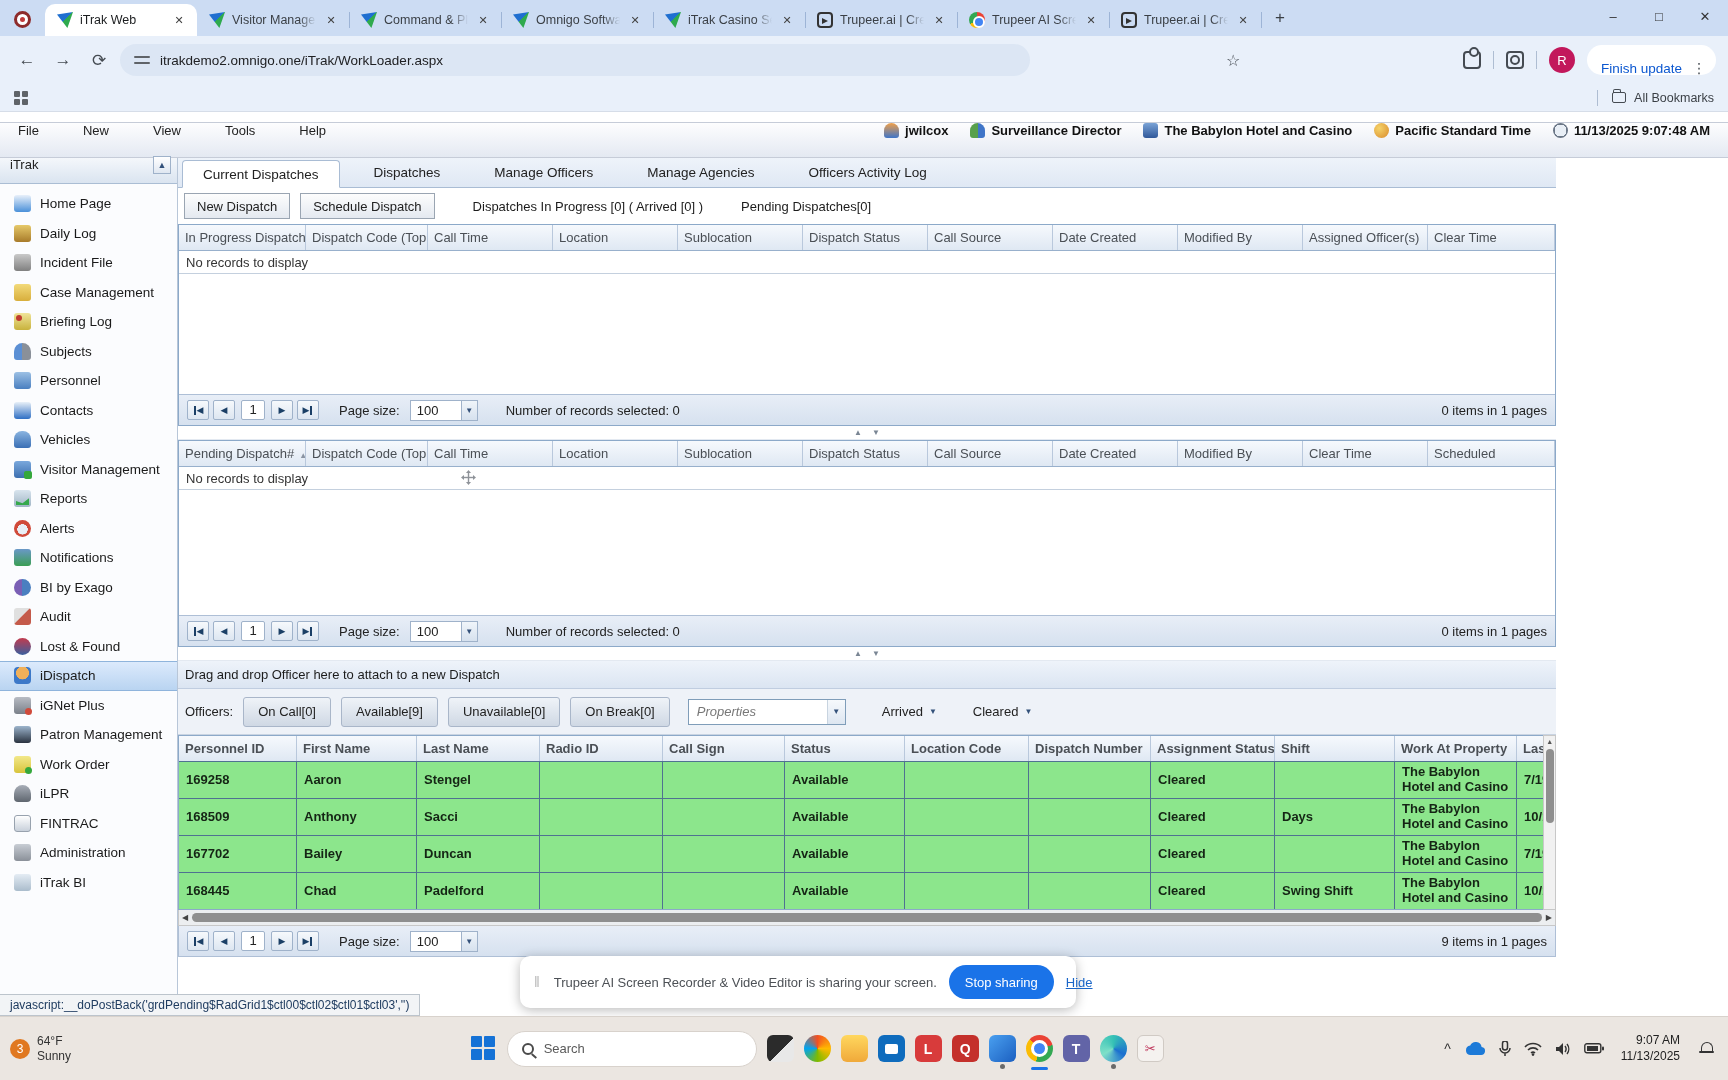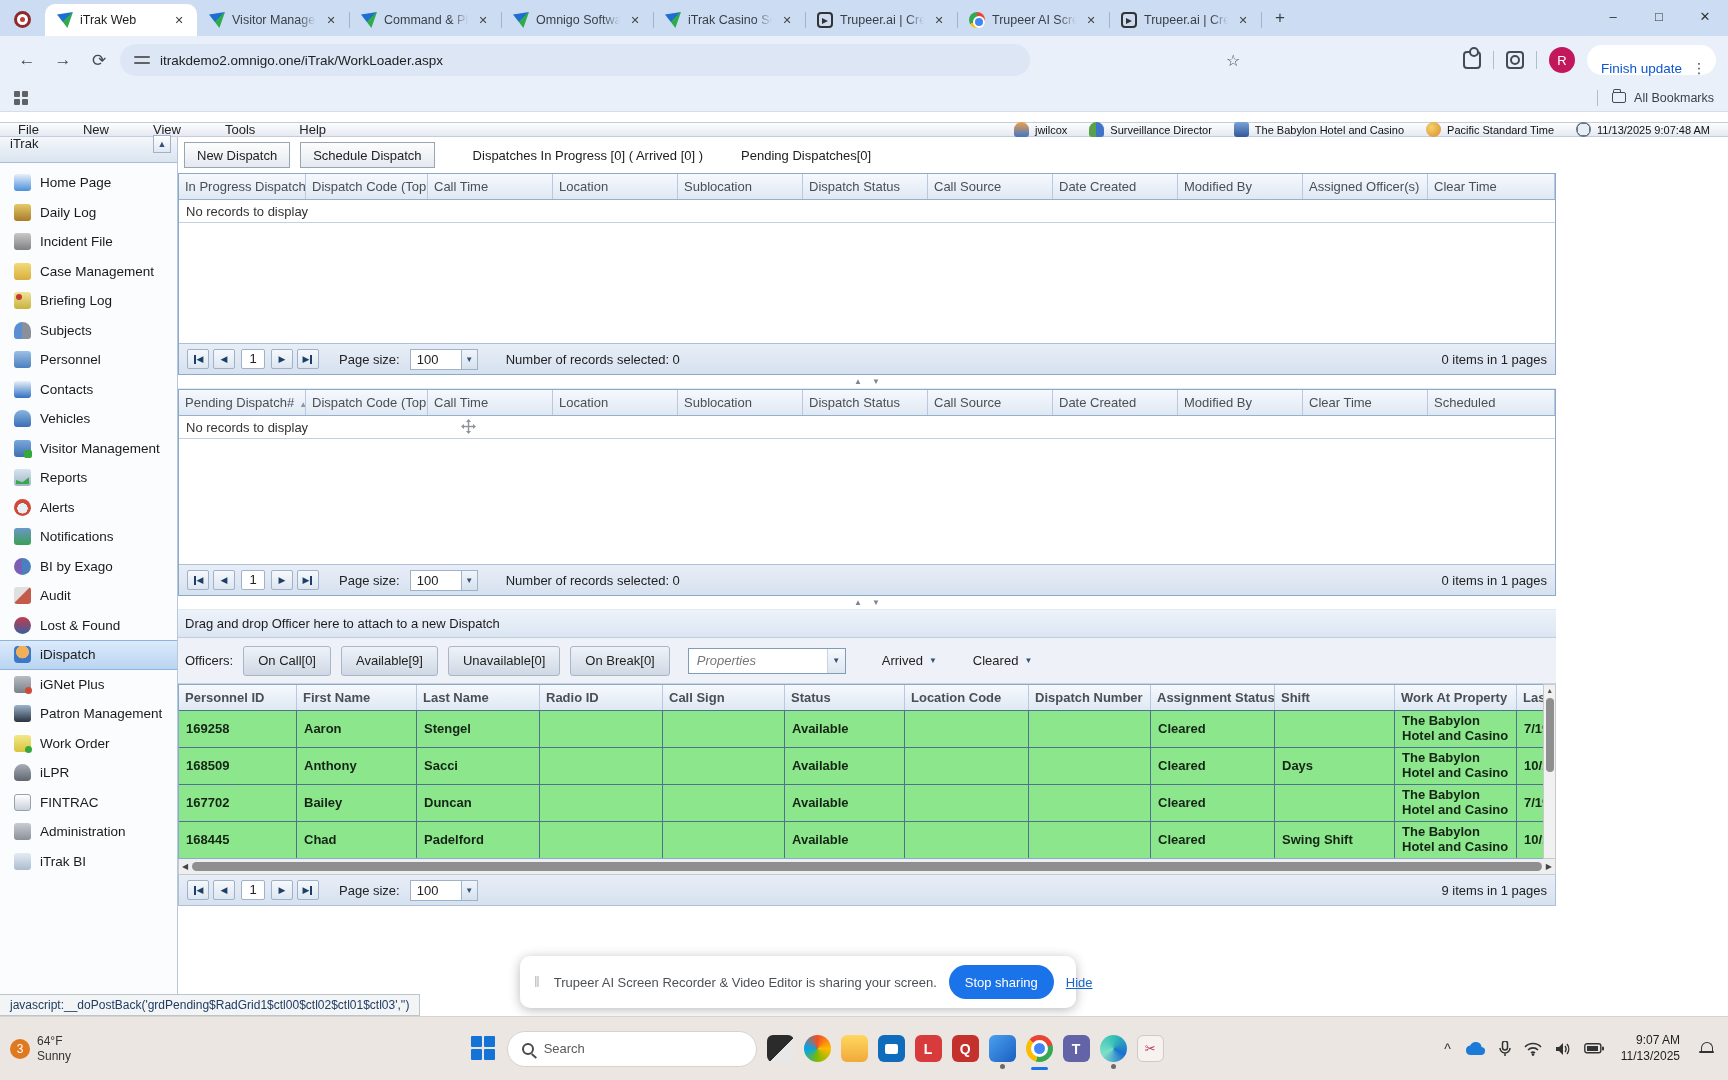--- a/index.html
+++ b/index.html
@@ -44,23 +44,23 @@
 
   .bookmarks { height:28px; background:#e9f0fa; display:flex; align-items:center; padding:0 14px; border-bottom:1px solid #d6dde8; }
   .appsgrid { width:14px; height:14px; display:grid; grid-template-columns:6px 6px; grid-template-rows:6px 6px; gap:2px; }
   .appsgrid i { background:#5f6368; border-radius:1px; }
   .bm-right { margin-left:auto; display:flex; align-items:center; gap:8px; color:#3a3f45; font-size:12.5px; }
   .bm-right .sep { width:1px; height:16px; background:#aebdd2; margin-right:6px; }
   .folder-ic { width:14px; height:11px; border:1.5px solid #454b52; border-radius:2px; position:relative; }
   .folder-ic::before { content:""; position:absolute; top:-4px; left:0; width:6px; height:3px; border:1.5px solid #454b52; border-bottom:none; border-radius:2px 2px 0 0; }
 
   
-  .menubar { margin-top:10px; height:15px; background:linear-gradient(#fdfdfe,#e4e9f2); border-top:1px solid #c6ccd8; border-bottom:1px solid #c6ccd8; display:flex; align-items:center; padding:0 18px; }
+  .menubar { margin-top:10px; height:36px; background:linear-gradient(#fdfdfe,#e4e9f2); border-top:1px solid #c6ccd8; border-bottom:1px solid #c6ccd8; display:flex; align-items:flex-start; padding:0 18px; }
   .menubar .mitem { margin-right:44px; color:#222; }
-  .userinfo { margin-left:auto; display:flex; align-items:center; gap:22px; font-size:11px; color:#111; }
+  .userinfo { margin-left:auto; display:flex; align-items:center; gap:22px; font-size:13px; color:#111;font-weight:bold; }
   .userinfo .uitem { display:flex; align-items:center; gap:6px; }
   .ui-ic { width:15px; height:15px; border-radius:3px; flex:none; }
   .ic-person { background:linear-gradient(#f0a04a,#3f75c8); border-radius:50% 50% 3px 3px; }
   .ic-group { background:linear-gradient(90deg,#58a04c 50%,#3f75c8 50%); border-radius:50% 50% 3px 3px; }
   .ic-building { background:linear-gradient(#7aa3d6,#30589a); }
   .ic-globe { background:radial-gradient(circle at 35% 35%, #f5d36a, #d98a2b); border-radius:50%; }
   .ic-clock { background:radial-gradient(circle at 50% 50%, #e8eef5 55%, #6a7686 56%); border-radius:50%; }
 
   
   .bodyrow { display:flex; height:868px; }
@@ -398,20 +398,27 @@
           <span>Administration</span>
         </div>
       <div class="sb-item">
           <span class="si si-itrakbi"></span>
           <span>iTrak BI</span>
         </div>
     </div>
   </div>
 
   <div class="main">
+    <div class="apptabs">
+      <span class="apptab active">Current Dispatches</span>
+      <span class="apptab">Dispatches</span>
+      <span class="apptab">Manage Officers</span>
+      <span class="apptab">Manage Agencies</span>
+      <span class="apptab">Officers Activity Log</span>
+    </div>
 
     <div class="btnrow">
       <span class="pushbtn">New Dispatch</span>
       <span class="pushbtn">Schedule Dispatch</span>
       <span class="linklabel">Dispatches In Progress [0] ( Arrived [0] )</span>
       <span class="linklabel">Pending Dispatches[0]</span>
     </div>
 
     <div class="grid">
       <div class="ghead cols11">

